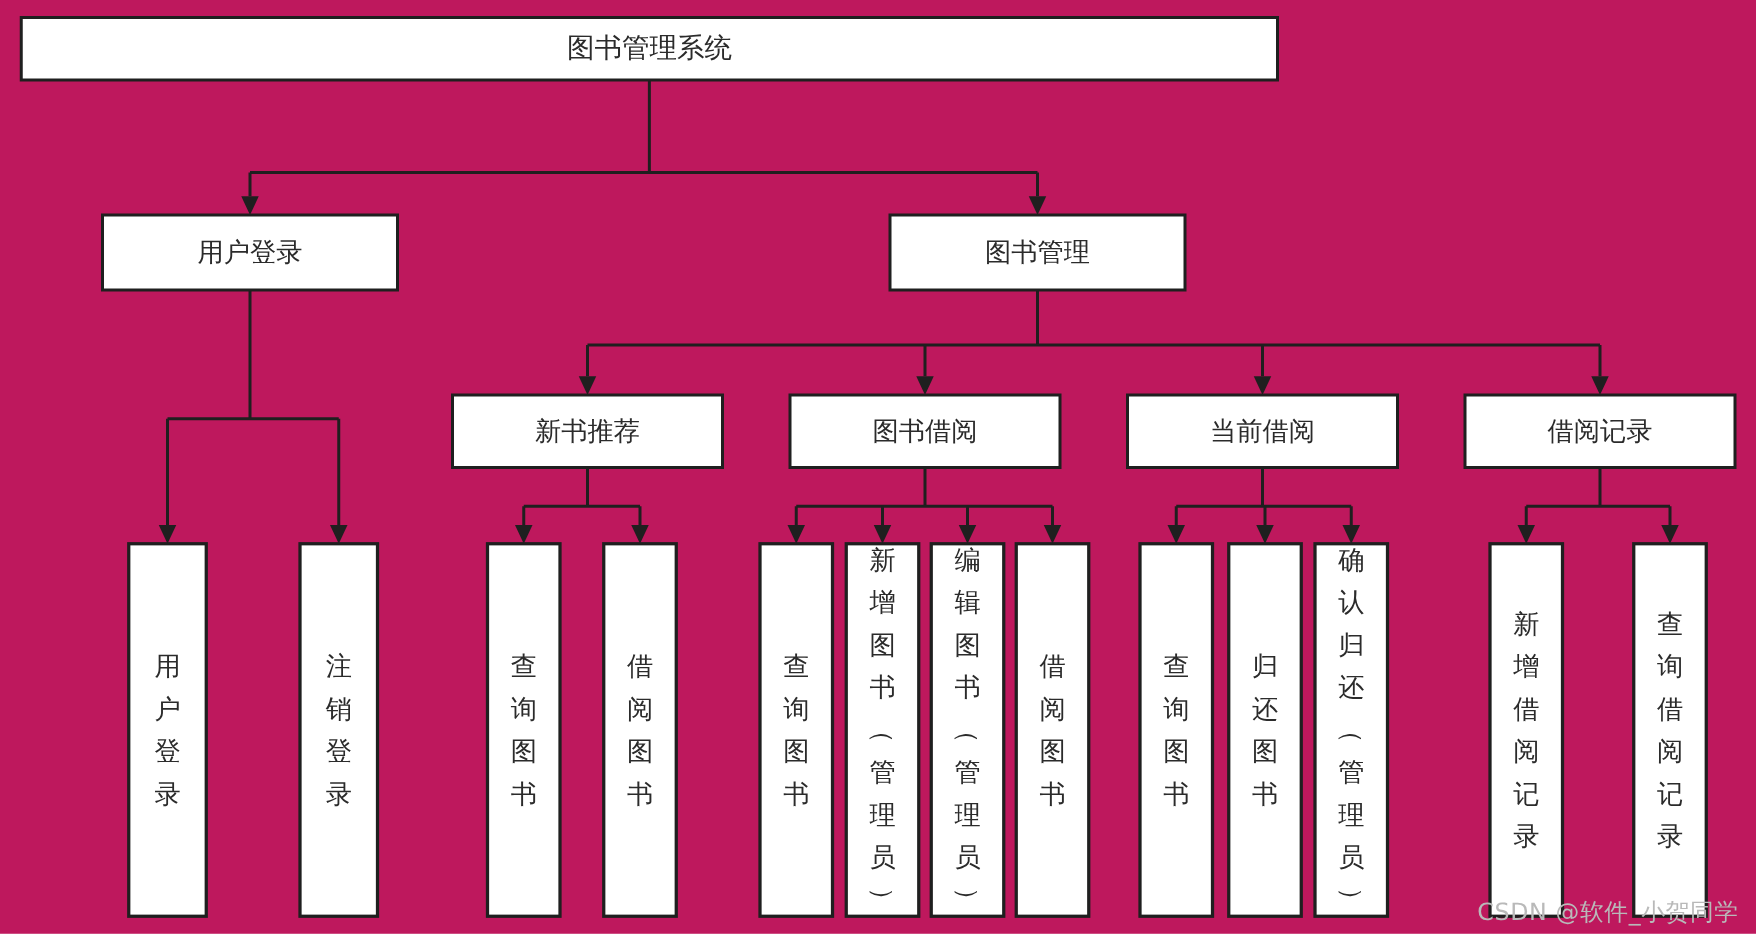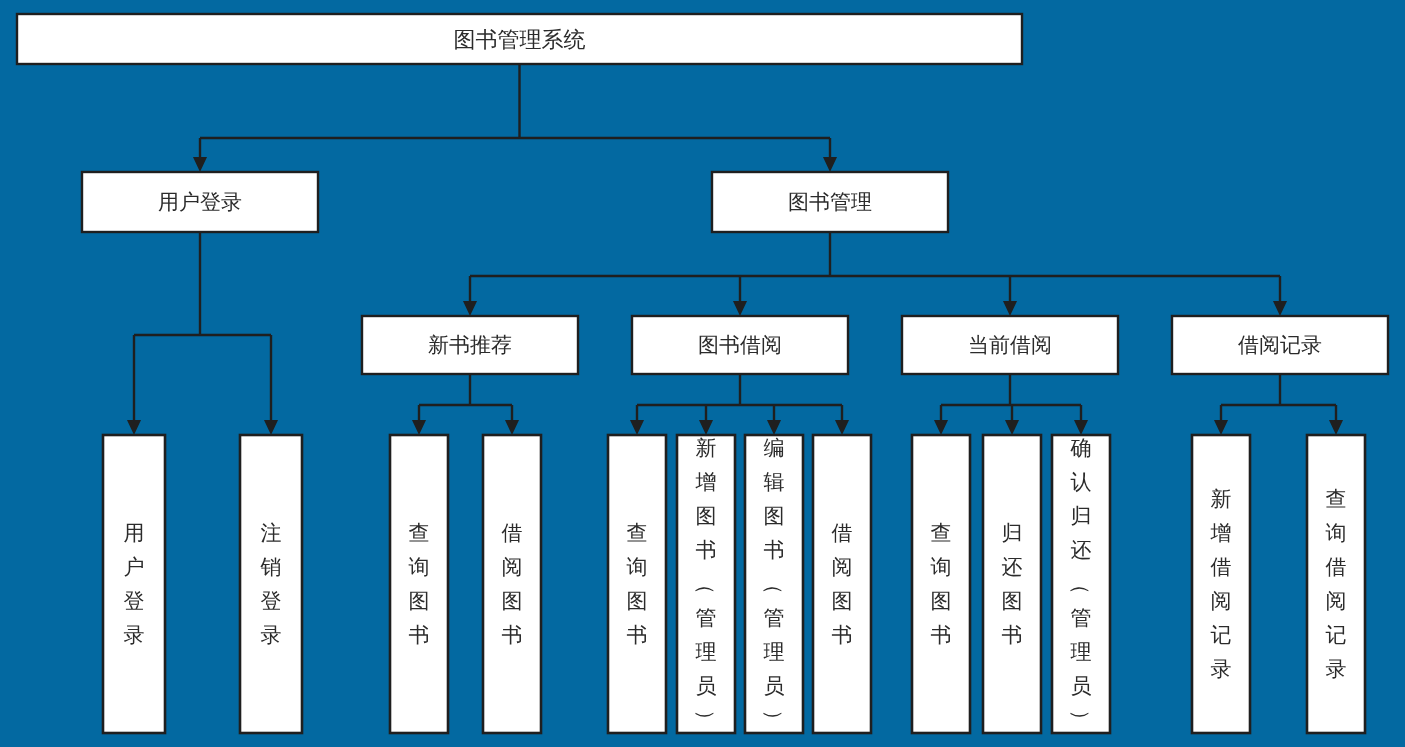--- a/index.html
+++ b/index.html
@@ -11,21 +11,21 @@
   body {
     width: 1405px;
     height: 747px;
     font-family: "DejaVu Sans", "Liberation Sans", sans-serif;
     overflow: hidden;
   }
   #diagram-root {
     position: relative;
     width: 1405px;
     height: 747px;
-    background: #0369a1;
+    background: #be185d;
   }
   svg.flow {
     position: absolute;
     top: 0;
     left: 0;
     width: 1405px;
     height: 747px;
     display: block;
   }
   .node-rect {
@@ -256,14 +256,15 @@
           <text x="1336" y="499" class="leaf-label">查</text>
           <text x="1336" y="533" class="leaf-label">询</text>
           <text x="1336" y="567" class="leaf-label">借</text>
           <text x="1336" y="601" class="leaf-label">阅</text>
           <text x="1336" y="635" class="leaf-label">记</text>
           <text x="1336" y="669" class="leaf-label">录</text>
         </g>
       </g>
   </svg>
 
+  <div class="watermark">CSDN @软件_小贺同学</div>
 
 </div>
 
 </body></html>

